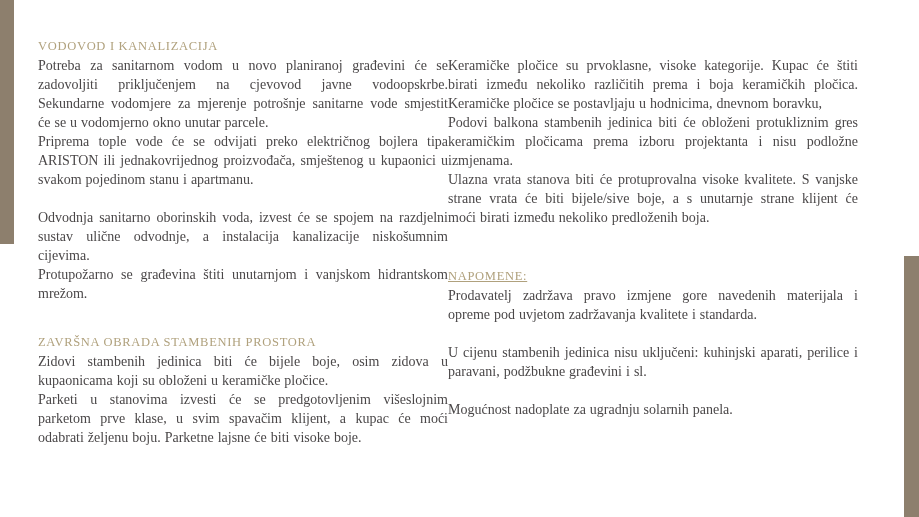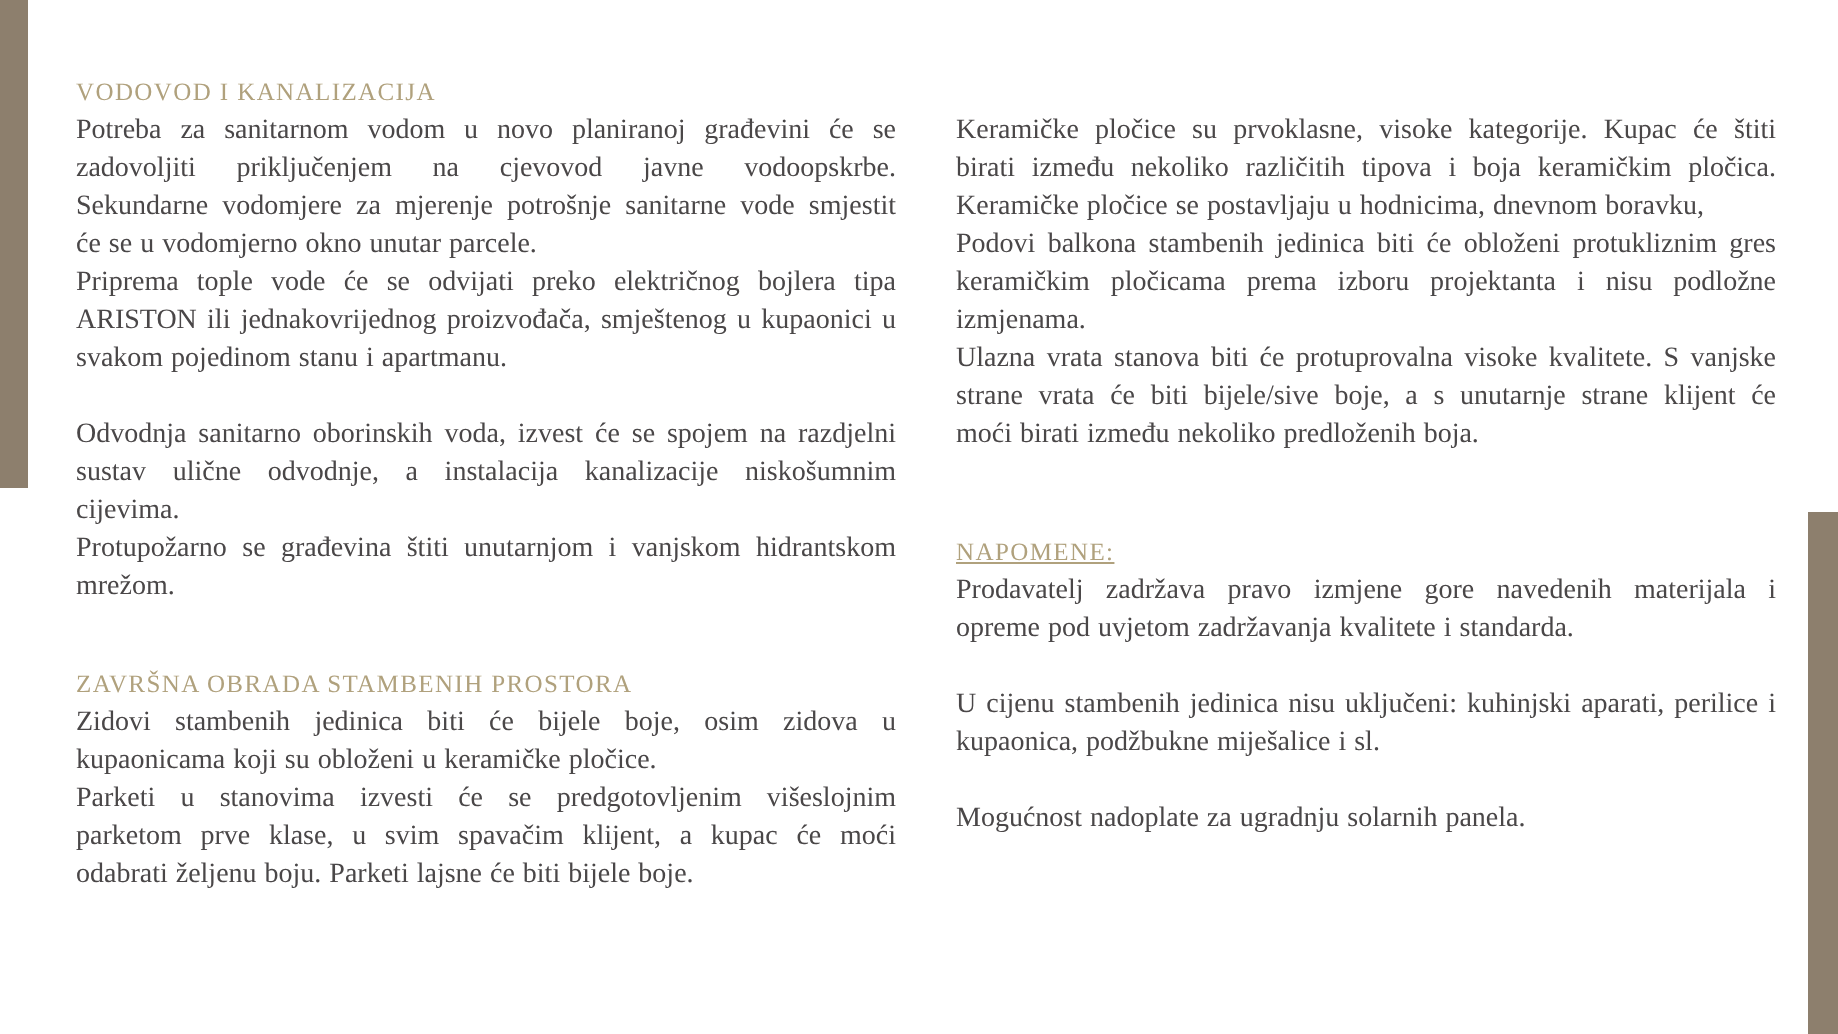--- a/index.html
+++ b/index.html
@@ -29,21 +29,20 @@
     left: 904px;
     top: 256px;
     width: 15px;
     height: 261px;
   }
   .content {
     position: absolute;
     left: 38px;
     top: 37px;
     display: flex;
-    gap: 30px;
   }
   .col {
     width: 410px;
     color: #4a4748;
     font-size: 14px;
     line-height: 19px;
   }
   .col-right {
     padding-top: 19px;
   }
@@ -105,46 +104,46 @@
           <div class="line">mrežom.</div>
         </div>
         <div class="heading">ZAVRŠNA OBRADA STAMBENIH PROSTORA</div>
         <div class="para">
           <div class="line">Zidovi stambenih jedinica biti će bijele boje, osim zidova u</div>
           <div class="line">kupaonicama koji su obloženi u keramičke pločice.</div>
         </div>
         <div class="para">
           <div class="line">Parketi u stanovima izvesti će se predgotovljenim višeslojnim</div>
           <div class="line">parketom prve klase, u svim spavačim klijent, a kupac će moći</div>
-          <div class="line">odabrati željenu boju. Parketi lajsne će biti bijele boje.</div>
+          <div class="line">odabrati željenu boju. Parketne lajsne će biti visoke boje.</div>
         </div>
       </div>
     <div class="col col-right">
         <div class="para">
           <div class="line">Keramičke pločice su prvoklasne, visoke kategorije. Kupac će štiti</div>
-          <div class="line">birati između nekoliko različitih tipova i boja keramičkim pločica.</div>
+          <div class="line">birati između nekoliko različitih prema i boja keramičkih pločica.</div>
           <div class="line">Keramičke pločice se postavljaju u hodnicima, dnevnom boravku,</div>
         </div>
         <div class="para">
           <div class="line">Podovi balkona stambenih jedinica biti će obloženi protukliznim gres</div>
           <div class="line">keramičkim pločicama prema izboru projektanta i nisu podložne</div>
           <div class="line">izmjenama.</div>
         </div>
         <div class="para">
           <div class="line">Ulazna vrata stanova biti će protuprovalna visoke kvalitete. S vanjske</div>
           <div class="line">strane vrata će biti bijele/sive boje, a s unutarnje strane klijent će</div>
           <div class="line">moći birati između nekoliko predloženih boja.</div>
         </div>
         <div class="heading gap-large">NAPOMENE:</div>
         <div class="para">
           <div class="line">Prodavatelj zadržava pravo izmjene gore navedenih materijala i</div>
           <div class="line">opreme pod uvjetom zadržavanja kvalitete i standarda.</div>
         </div>
         <div class="para gap-before">
           <div class="line">U cijenu stambenih jedinica nisu uključeni: kuhinjski aparati, perilice i</div>
-          <div class="line">kupaonica, podžbukne miješalice i sl.</div>
+          <div class="line">paravani, podžbukne građevini i sl.</div>
         </div>
         <div class="para gap-before">
           <div class="line">Mogućnost nadoplate za ugradnju solarnih panela.</div>
         </div>
       </div>
   </div>
 </div>
 
 </body></html>

